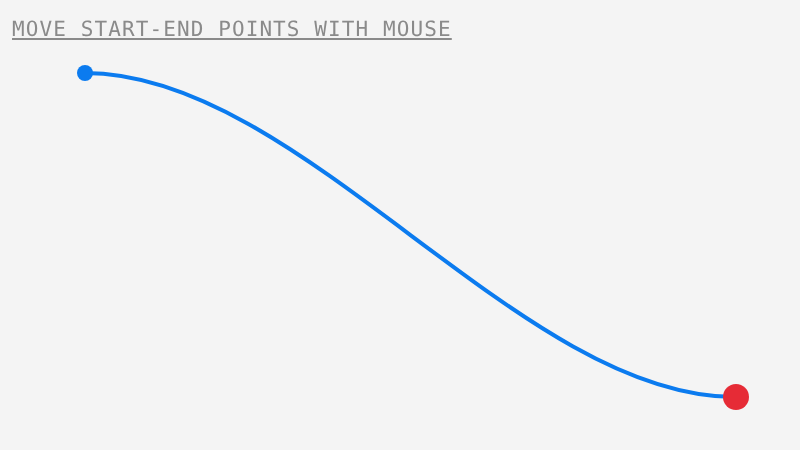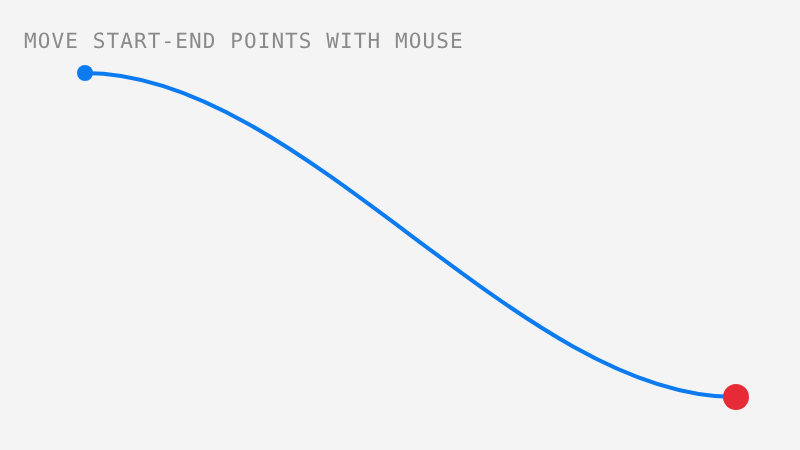--- a/index.html
+++ b/index.html
@@ -17,31 +17,32 @@
     position: relative;
     width: 800px;
     height: 450px;
     background: #f4f4f4;
     overflow: hidden;
   }
   #title-label {
     position: absolute;
     left: 12px;
     top: 16px;
-    margin: 12px;
+    margin: 0;
     font-family: "DejaVu Sans Mono", "Liberation Mono", monospace;
     font-size: 21px;
     line-height: 26px;
     letter-spacing: 1.1px;
     font-weight: 400;
     color: #8a8a8a;
     white-space: nowrap;
     -webkit-font-smoothing: none;
     text-rendering: geometricPrecision;
     user-select: none;
+    text-decoration: underline;
   }
   #bezier-svg {
     position: absolute;
     left: 0;
     top: 0;
     width: 800px;
     height: 450px;
     display: block;
   }
   .curve-stroke {

